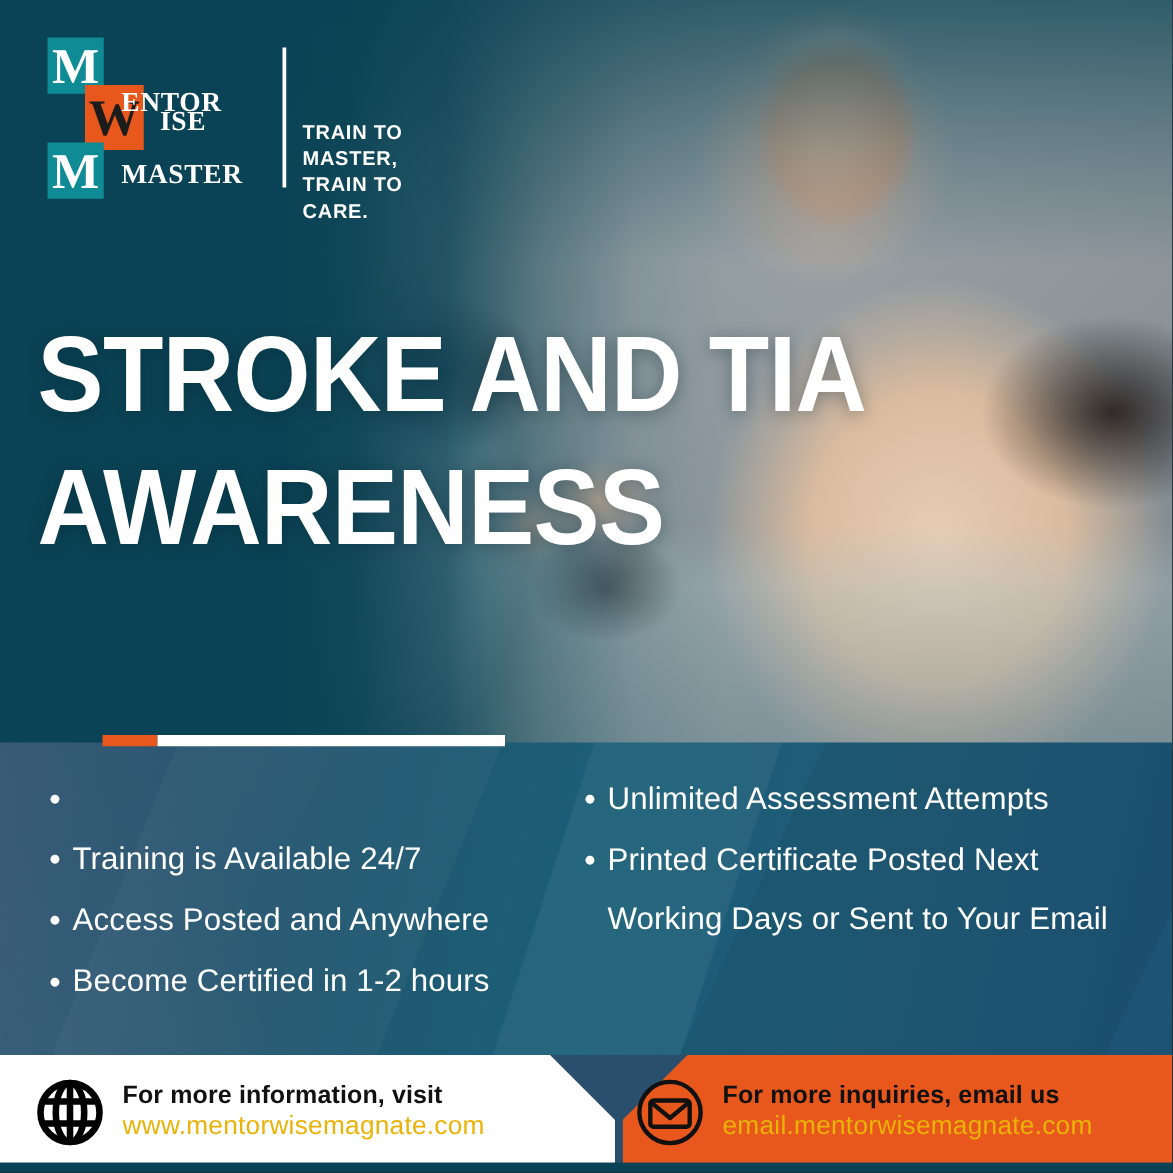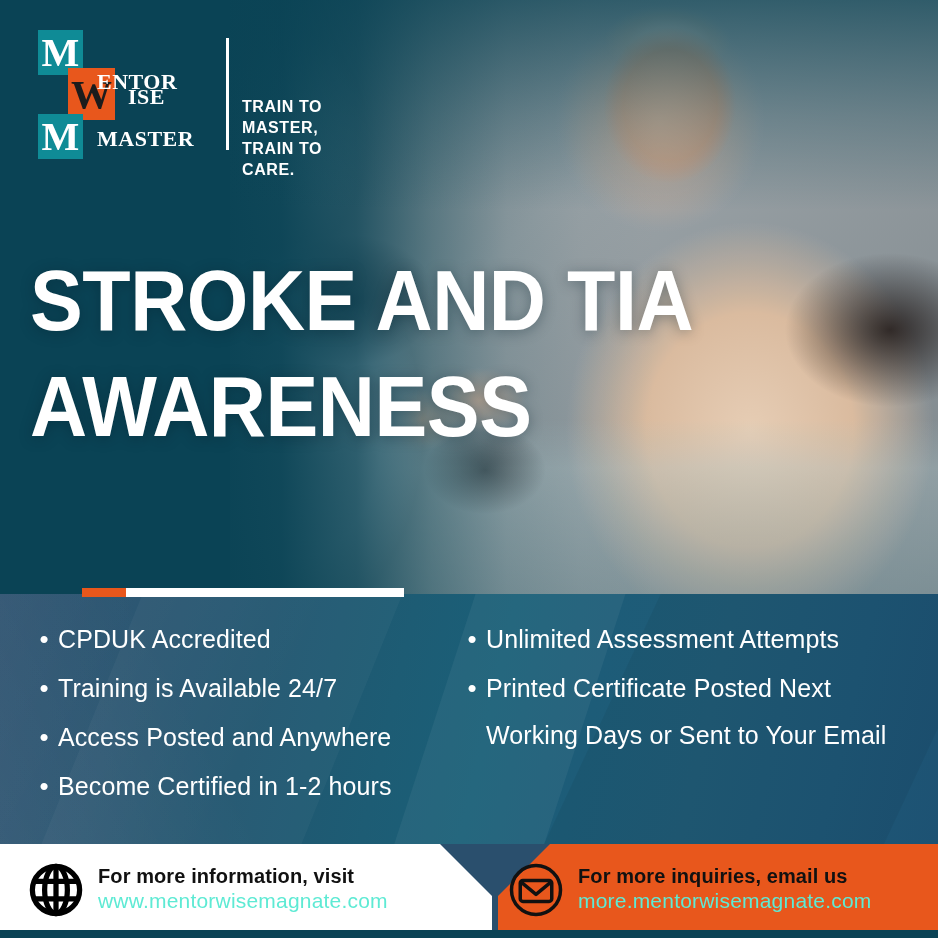--- a/index.html
+++ b/index.html
@@ -146,21 +146,21 @@
   }
   .footer-orange{
     position:absolute;left:498px;top:0;width:440px;height:94px;background:#e8571c;
     clip-path:polygon(52px 0, 440px 0, 440px 94px, 0 94px, 0 52px);
   }
   .fc{position:absolute;display:flex;align-items:center;gap:14px;}
   .fc-left{left:28px;top:18px;}
   .fc-right{left:508px;top:18px;}
   .fi{width:56px;height:56px;flex:none;}
   .ftxt .l1{font-size:20px;font-weight:700;color:#111;line-height:1.15;letter-spacing:.1px;}
-  .ftxt .l2{font-size:21px;font-weight:400;color:#5eead4;line-height:1.25;letter-spacing:.2px;}
+  .ftxt .l2{font-size:21px;font-weight:400;color:#eab308;line-height:1.25;letter-spacing:.2px;}
 </style>
 </head>
 <body>
 
 <div class="poster">
 
   <div class="photo">
     <div class="photo-img"></div>
     <div class="photo-fade"></div>
     <div class="photo-topfade"></div>
@@ -202,21 +202,20 @@
 
   <div class="bullets-panel">
     <div class="facet f1"></div>
     <div class="facet f2"></div>
     <div class="facet f3"></div>
 
     <div class="bullets">
       <div class="col col-left">
         <div class="bullet">
           <div class="dot">•</div>
-          <div class="btext">CPDUK Accredited</div>
         </div>
         <div class="bullet">
           <div class="dot">•</div>
           <div class="btext">Training is Available 24/7</div>
         </div>
         <div class="bullet">
           <div class="dot">•</div>
           <div class="btext">Access Posted and Anywhere</div>
         </div>
         <div class="bullet">
@@ -257,18 +256,18 @@
     </div>
 
     <div class="fc fc-right">
       <svg class="fi" viewBox="0 0 64 64">
         <circle cx="32" cy="32" r="28" fill="none" stroke="#111" stroke-width="4"></circle>
         <rect x="14" y="21" width="36" height="24" rx="3" fill="none" stroke="#111" stroke-width="4"></rect>
         <path d="M15 23 L32 37 L49 23" fill="none" stroke="#111" stroke-width="4" stroke-linecap="round" stroke-linejoin="round"></path>
       </svg>
       <div class="ftxt">
         <div class="l1">For more inquiries, email us</div>
-        <div class="l2">more.mentorwisemagnate.com</div>
+        <div class="l2">email.mentorwisemagnate.com</div>
       </div>
     </div>
   </div>
 
 </div>
 
 </body></html>

